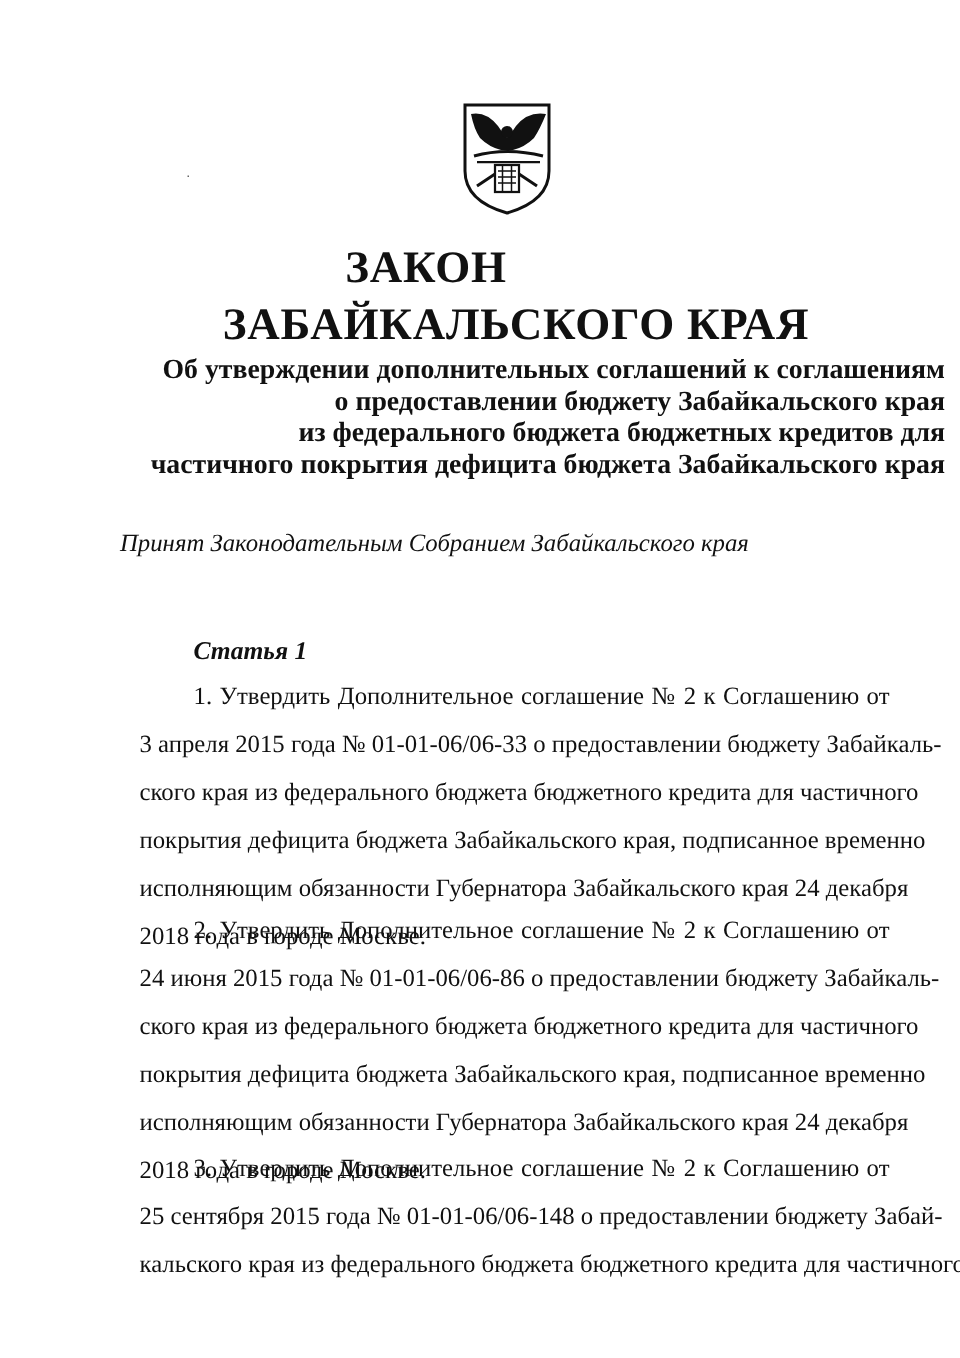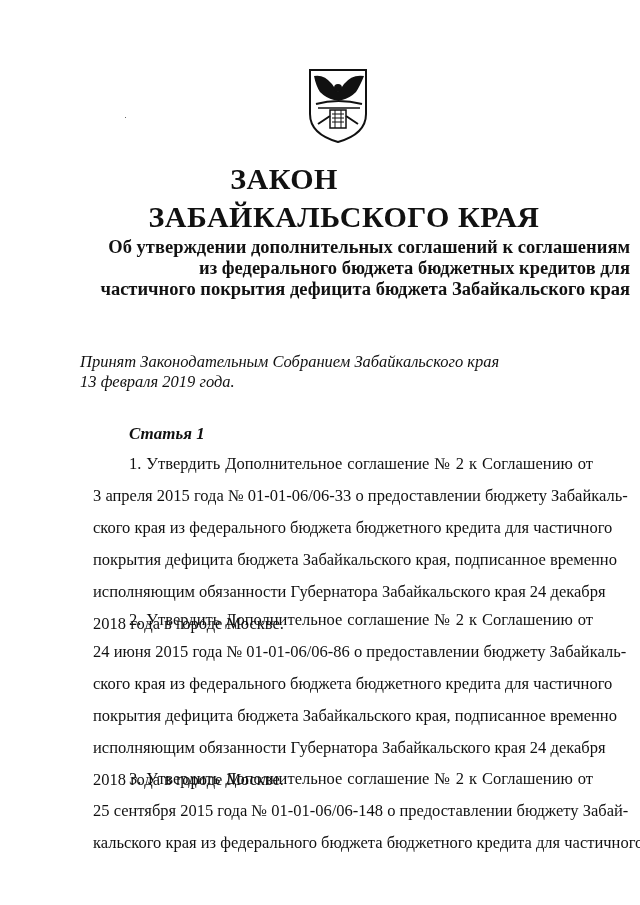--- a/index.html
+++ b/index.html
@@ -126,27 +126,27 @@
   </svg>
 </div>
 
 <div class="speck" style="left:125px; top:117px;"></div>
 
 <div class="title-1">ЗАКОН</div>
 <div class="title-2">ЗАБАЙКАЛЬСКОГО КРАЯ</div>
 
 <div class="subtitle">
   <div>Об утверждении дополнительных соглашений к соглашениям</div>
+  <div>о предоставлении бюджету Забайкальского края</div>
   <div>из федерального бюджета бюджетных кредитов для</div>
   <div>частичного покрытия дефицита бюджета Забайкальского края</div>
 </div>
 
 <div class="adopted">
   <div>Принят Законодательным Собранием Забайкальского края</div>
-  <div>13 февраля 2019 года.</div>
 </div>
 
 <div class="article-heading">Статья 1</div>
 
 <div class="body-text" style="top:448px;">
   <span class="line indent">1. Утвердить Дополнительное соглашение № 2 к Соглашению от</span>
   <span class="line">3 апреля 2015 года № 01-01-06/06-33 о предоставлении бюджету Забайкаль-</span>
   <span class="line">ского края из федерального бюджета бюджетного кредита для частичного</span>
   <span class="line">покрытия дефицита бюджета Забайкальского края, подписанное временно</span>
   <span class="line">исполняющим обязанности Губернатора Забайкальского края 24 декабря</span>

